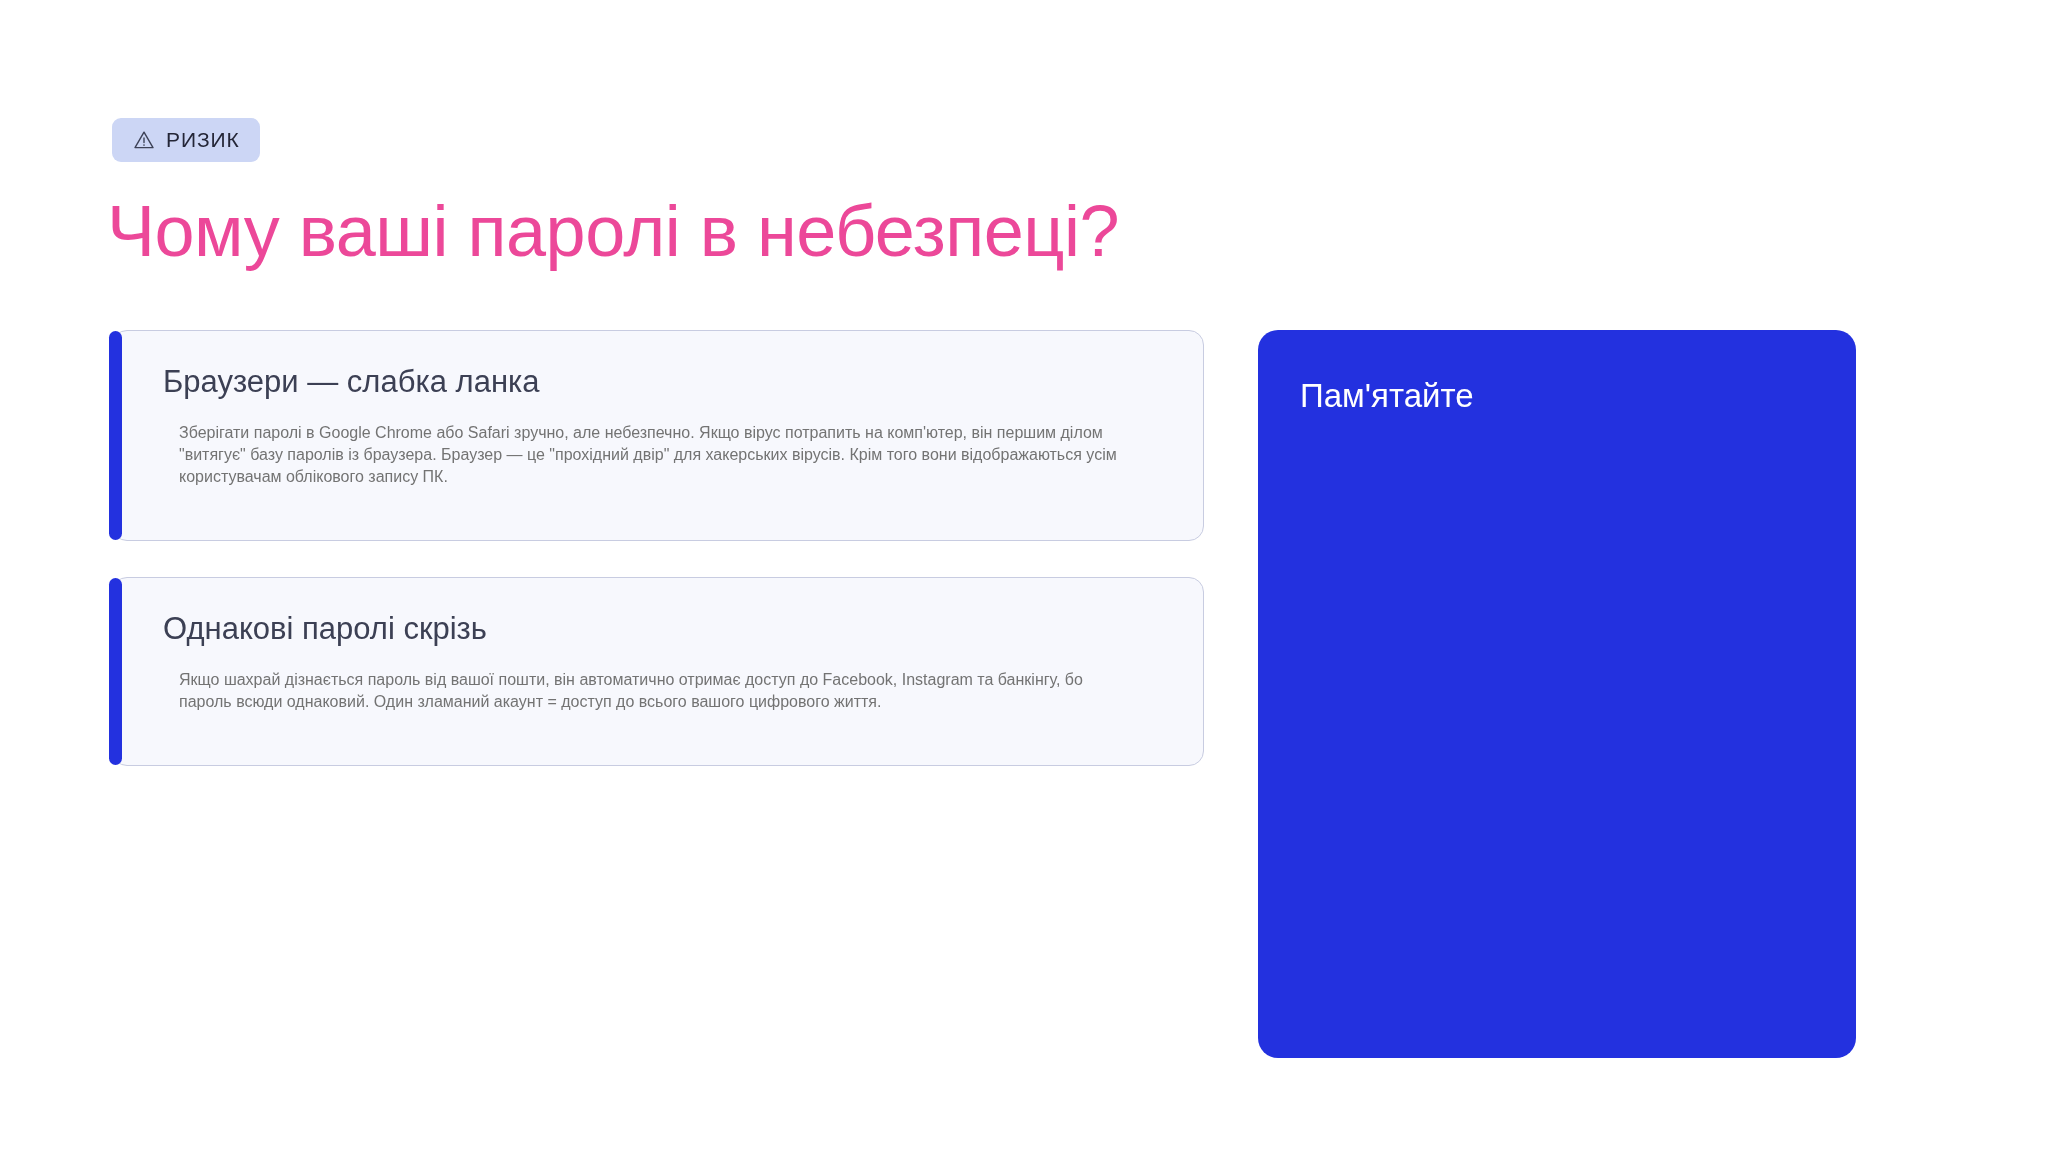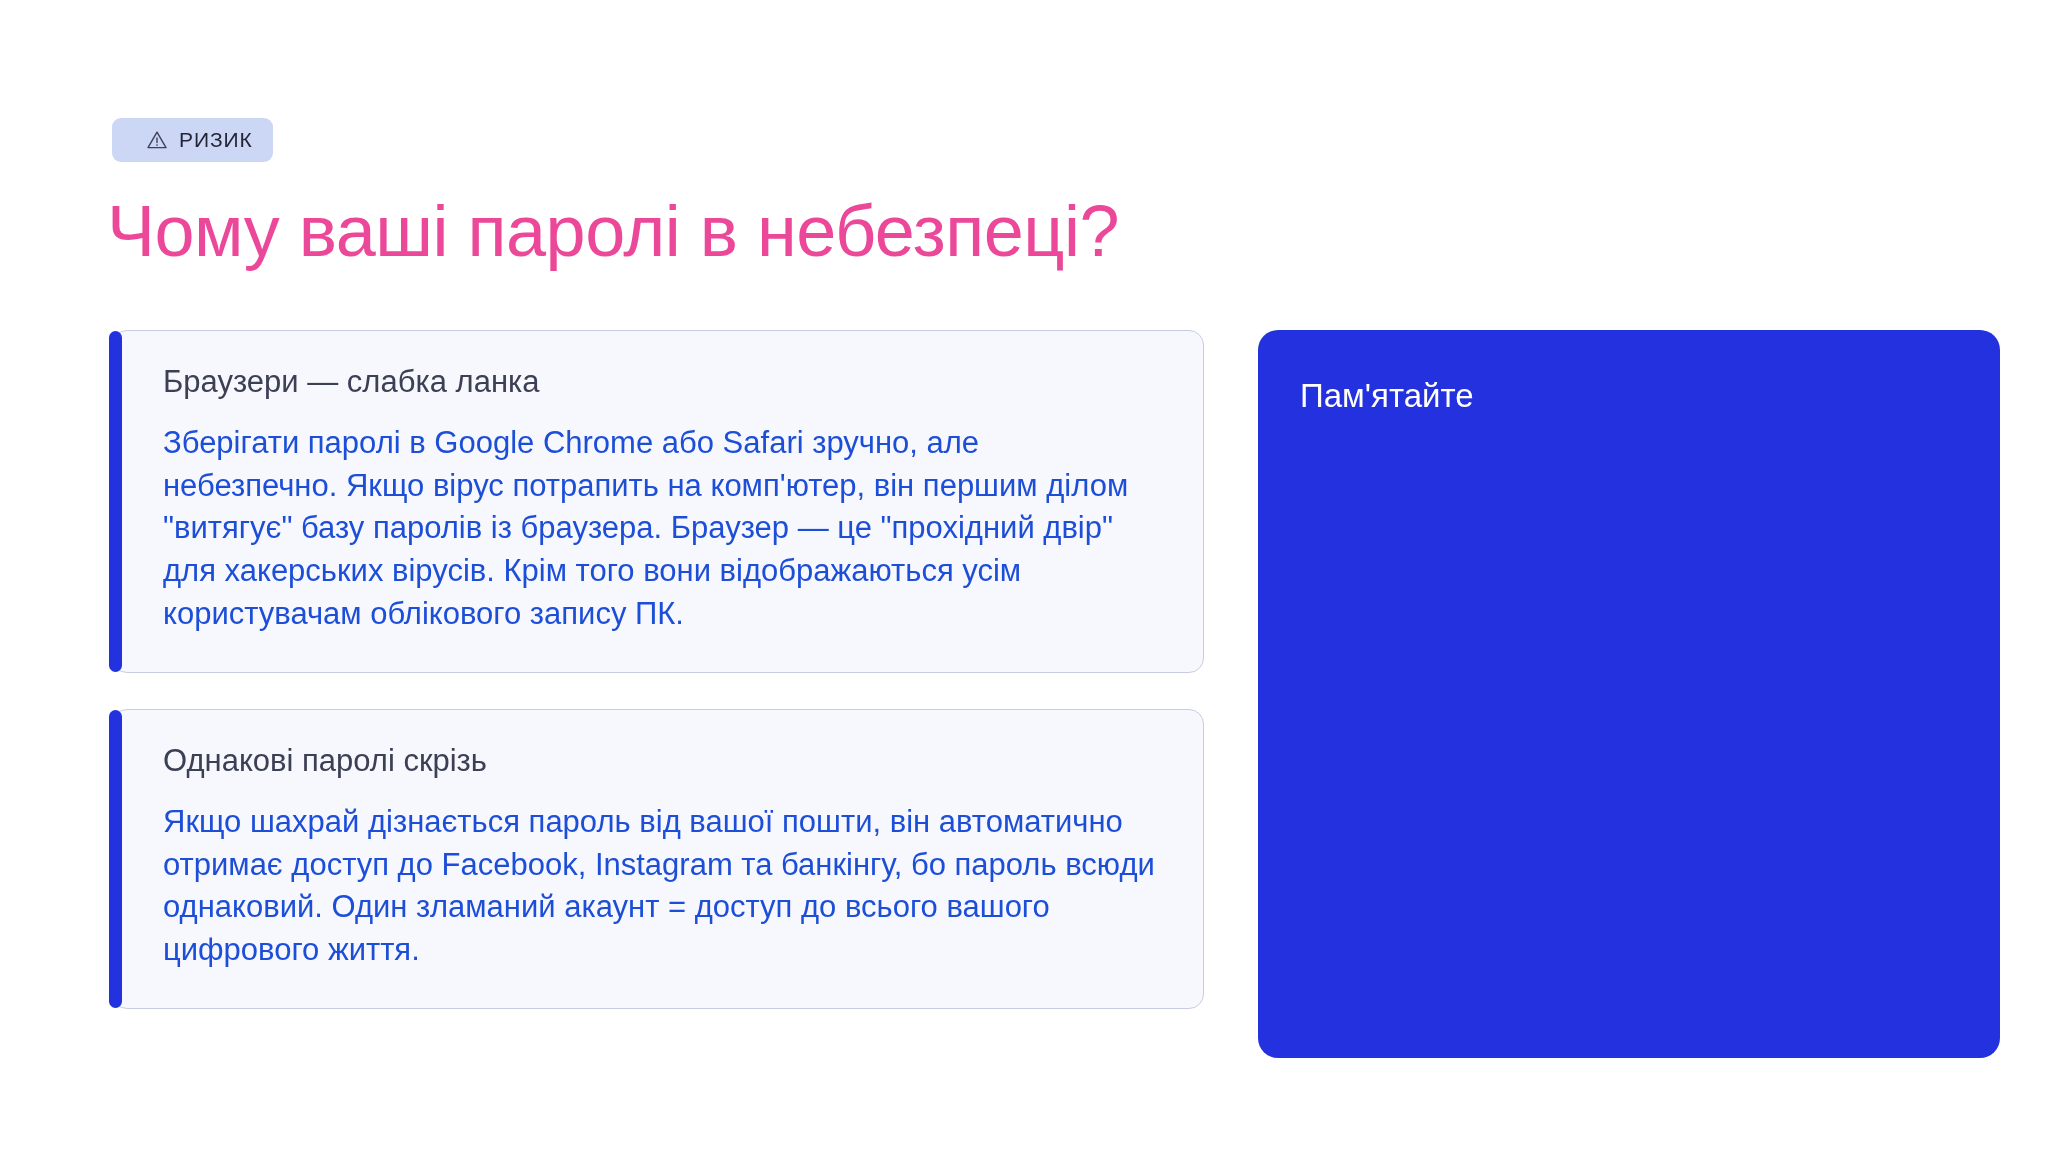--- a/index.html
+++ b/index.html
@@ -23,21 +23,21 @@
     padding: 118px 0 0 112px;
   }
 
   
   .badge {
     display: inline-flex;
     align-items: center;
     gap: 11px;
     background: #ccd6f5;
     border-radius: 9px;
-    padding: 11px 20px 11px 34px;
+    padding: 11px 20px 11px 21px;
     height: 22px;
     box-sizing: content-box;
   }
   .badge-icon {
     display: block;
     width: 22px;
     height: 22px;
     flex: 0 0 auto;
   }
   .badge-icon svg { display: block; }
@@ -68,21 +68,21 @@
     margin-top: 60px;
   }
   .col-left {
     width: 1092px;
     flex: 0 0 auto;
     display: flex;
     flex-direction: column;
     gap: 36px;
   }
   .col-right {
-    width: 742px;
+    width: 598px;
     flex: 0 0 auto;
   }
 
   
   .card {
     position: relative;
     background: #f7f8fd;
     border: 1.5px solid #c8cce1;
     border-radius: 15px;
     padding: 32px 48px 36px 50px;
@@ -98,24 +98,24 @@
     background: #2331df;
   }
   .card-title {
     margin: 0 0 22px 0;
     font-size: 31px;
     font-weight: 400;
     color: #3c4054;
     line-height: 1.2;
   }
   .card-body {
-    margin: 0;
-    font-size: 31px;
+    margin: 16px;
+    font-size: 16px;
     line-height: 1.38;
-    color: #1d4ed8;
+    color: #737373;
   }
 
   
   .panel {
     background: #2331df;
     border-radius: 20px;
     padding: 46px 44px 46px 42px;
     box-sizing: border-box;
     height: 728px;
   }

